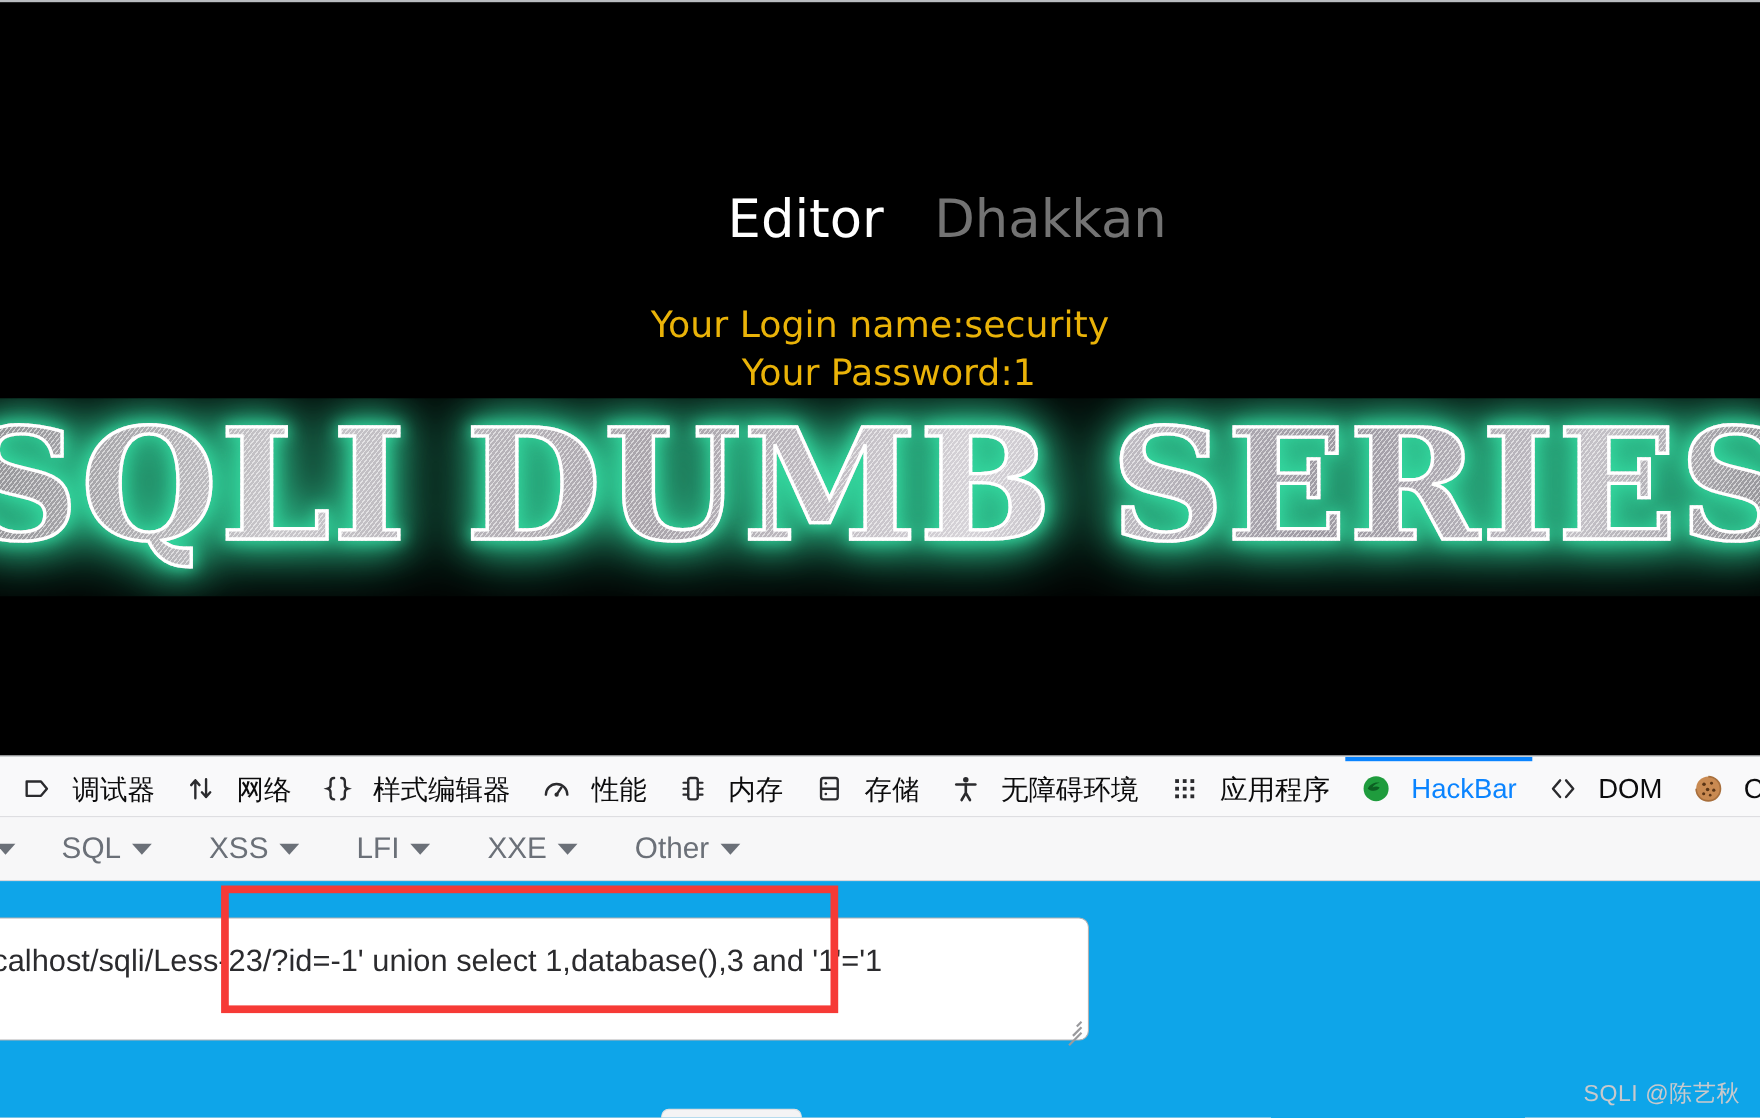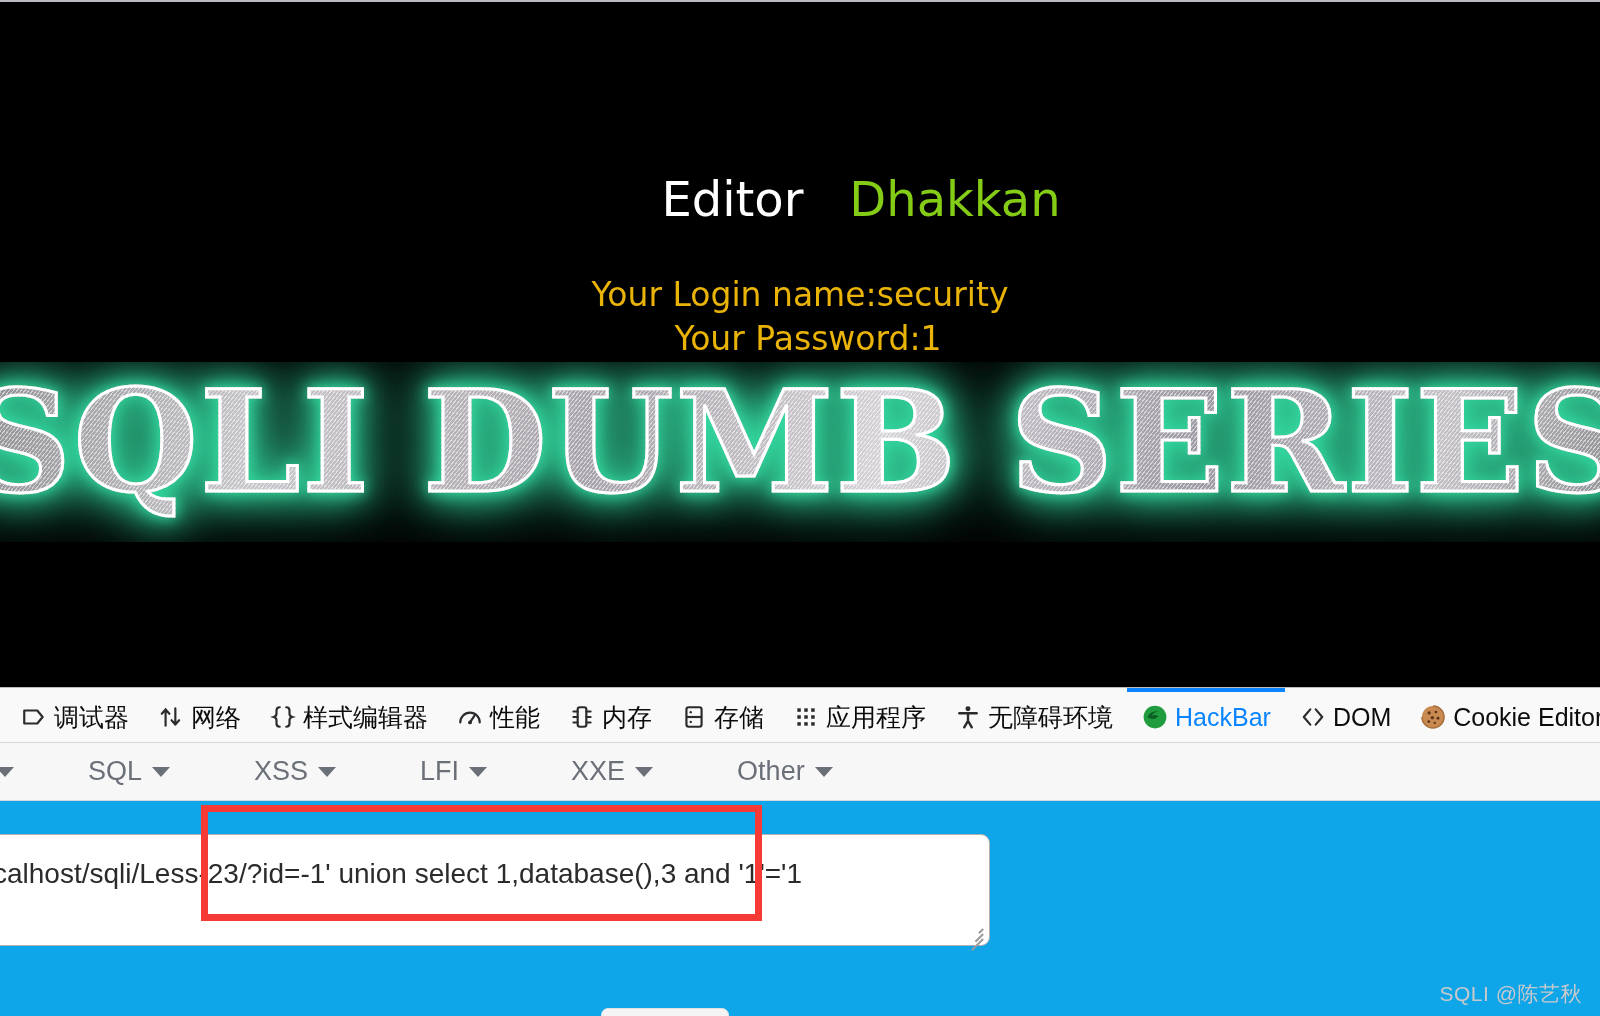--- a/index.html
+++ b/index.html
@@ -39,21 +39,21 @@
   }
 
   .welcome-line {
     font-size: 48px;
     line-height: 1.05;
     font-weight: 400;
     white-space: pre;
     font-family: "DejaVu Sans", sans-serif;
   }
   .welcome-word { color: #ffffff; }
-  .dhakkan-word { color: #84cc16; }
+  .dhakkan-word { color: #737373; }
 
   .cred-line {
     font-size: 33px;
     line-height: 1.2;
     color: #eab308;
     font-family: "DejaVu Sans", sans-serif;
     font-weight: 400;
   }
   .cred-line.second { margin-top: 4px; margin-left: 16px; }
 
@@ -128,21 +128,21 @@
     height: 55px;
     background: #f9f9fa;
     border-bottom: 1px solid #d7d7db;
     padding-left: 6px;
     overflow: hidden;
   }
 
   .dt-tab {
     display: flex;
     align-items: center;
-    gap: 6px;
+    gap: 18px;
     padding: 0 14px;
     font-size: 25px;
     color: #0c0c0d;
     white-space: nowrap;
     border-top: 4px solid transparent;
     cursor: default;
     font-family: "Liberation Sans", sans-serif;
   }
   .dt-tab.active {
     border-top-color: #0a84ff;
@@ -160,21 +160,20 @@
 
   
   .hb-menurow {
     display: flex;
     align-items: center;
     height: 58px;
     background: #f7f7f8;
     border-bottom: 1px solid #d7d7db;
     padding-left: 0;
     overflow: hidden;
-    gap: 32px;
   }
   .hb-menu {
     display: flex;
     align-items: center;
     gap: 10px;
     font-size: 27px;
     color: #6b7078;
     padding: 0 26px;
     white-space: nowrap;
     cursor: default;
@@ -359,47 +358,47 @@
             <circle cx="9" cy="7.5" r="1.1" fill="#2b2b2e"></circle>
             <circle cx="9" cy="16.5" r="1.1" fill="#2b2b2e"></circle>
           </svg>
         </span>
         <span>存储</span>
       </div>
 
       <div class="dt-tab">
         <span class="tab-ico">
           <svg width="26" height="26" viewBox="0 0 24 24">
+            <circle cx="12" cy="4.4" r="2.3" fill="#2b2b2e"></circle>
+            <path d="M4 8.5h16" stroke="#2b2b2e" stroke-width="2.2" stroke-linecap="round"></path>
+            <path d="M12 8.5v7m0 0l-3.5 6m3.5-6l3.5 6" stroke="#2b2b2e" stroke-width="2.2" stroke-linecap="round"></path>
+          </svg>
+        </span>
+        <span>无障碍环境</span>
+      </div>
+
+      <div class="dt-tab">
+        <span class="tab-ico">
+          <svg width="26" height="26" viewBox="0 0 24 24">
             <g fill="#2b2b2e">
               <rect x="4" y="4" width="3.2" height="3.2"></rect>
                 <rect x="10.4" y="4" width="3.2" height="3.2"></rect>
                 <rect x="16.8" y="4" width="3.2" height="3.2"></rect>
               <rect x="4" y="10.4" width="3.2" height="3.2"></rect>
                 <rect x="10.4" y="10.4" width="3.2" height="3.2"></rect>
                 <rect x="16.8" y="10.4" width="3.2" height="3.2"></rect>
               <rect x="4" y="16.8" width="3.2" height="3.2"></rect>
                 <rect x="10.4" y="16.8" width="3.2" height="3.2"></rect>
                 <rect x="16.8" y="16.8" width="3.2" height="3.2"></rect>
             </g>
           </svg>
         </span>
         <span>应用程序</span>
       </div>
 
-      <div class="dt-tab">
-        <span class="tab-ico">
-          <svg width="26" height="26" viewBox="0 0 24 24">
-            <circle cx="12" cy="4.4" r="2.3" fill="#2b2b2e"></circle>
-            <path d="M4 8.5h16" stroke="#2b2b2e" stroke-width="2.2" stroke-linecap="round"></path>
-            <path d="M12 8.5v7m0 0l-3.5 6m3.5-6l3.5 6" stroke="#2b2b2e" stroke-width="2.2" stroke-linecap="round"></path>
-          </svg>
-        </span>
-        <span>无障碍环境</span>
-      </div>
-
       <div class="dt-tab active">
         <span class="tab-ico">
           <svg width="26" height="26" viewBox="0 0 24 24">
             <circle cx="12" cy="12" r="10.5" fill="#1f9c3d"></circle>
             <path d="M5 12c2-4 6-6 10-5-3 .5-5 2-6 4 2-1 4-1 6 0-2 3-6 4-10 1z" fill="#0c5f22"></path>
           </svg>
         </span>
         <span>HackBar</span>
       </div>
 

